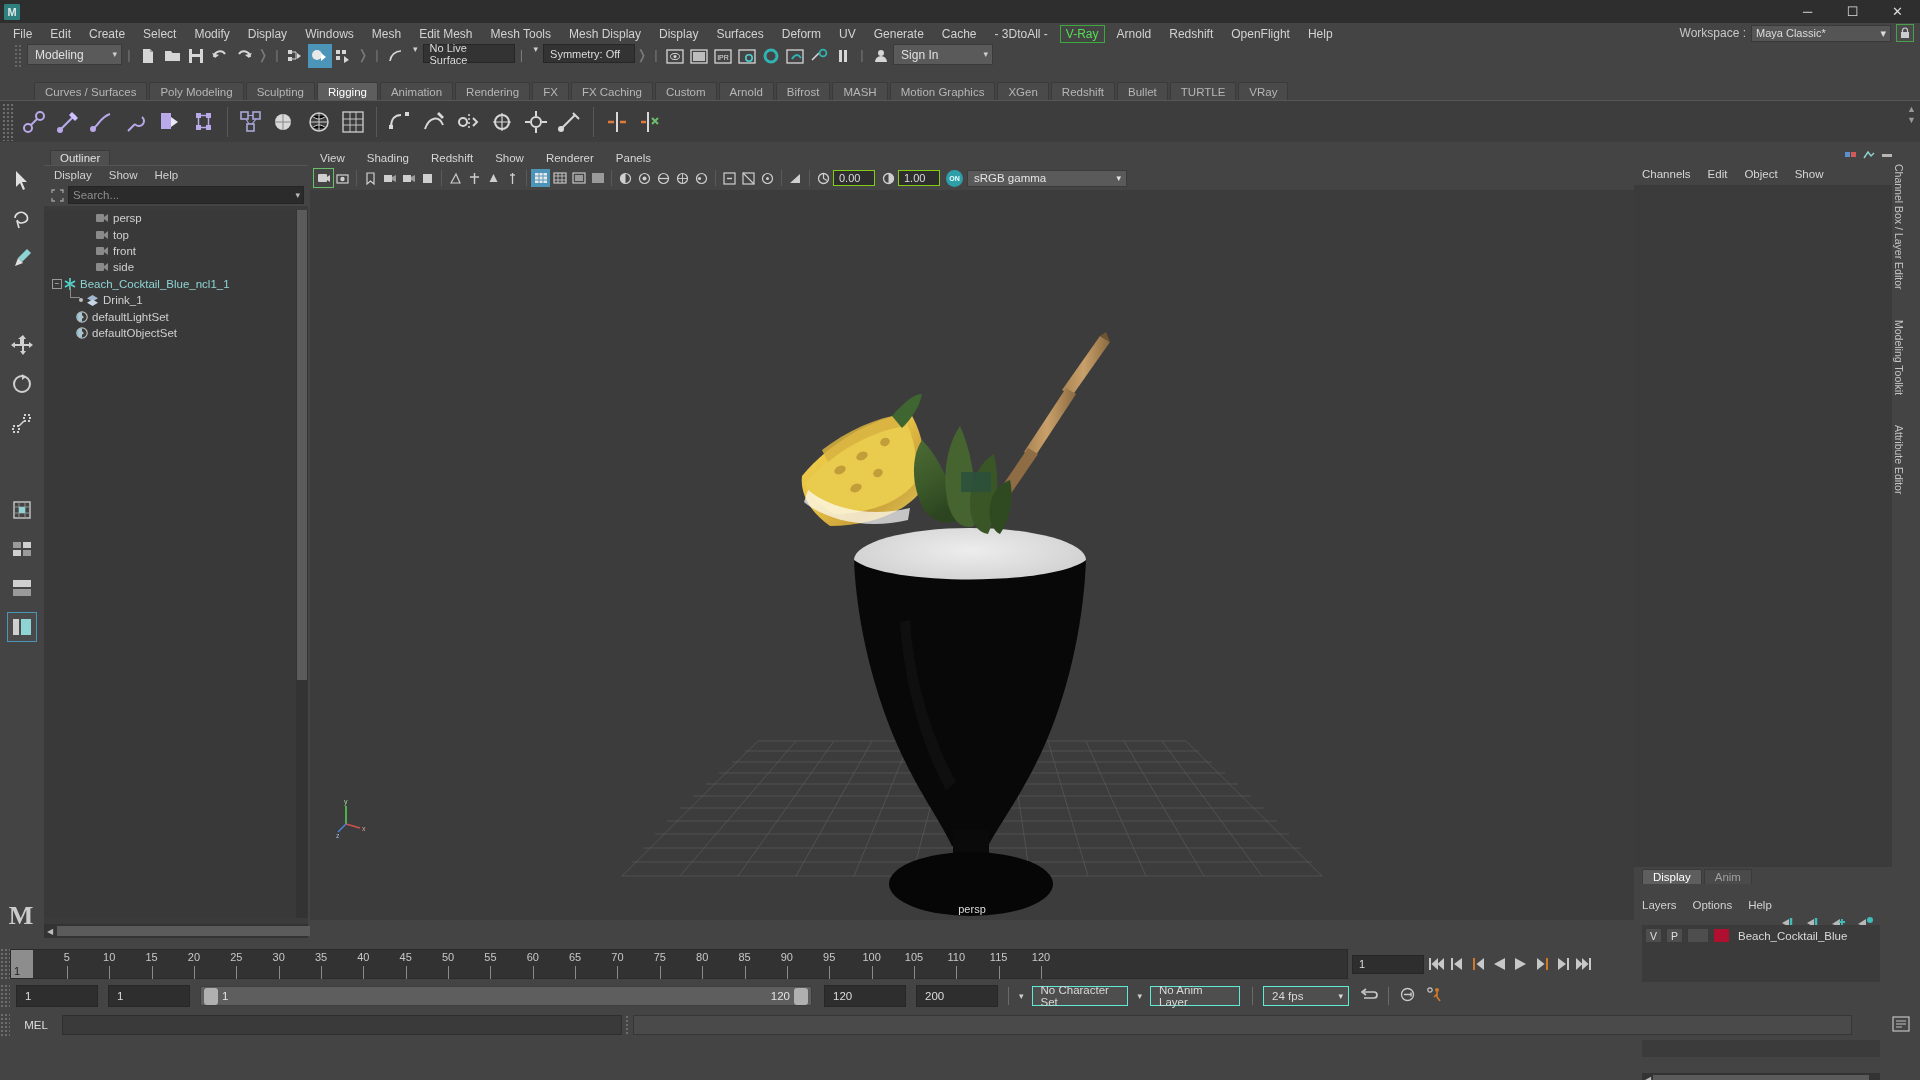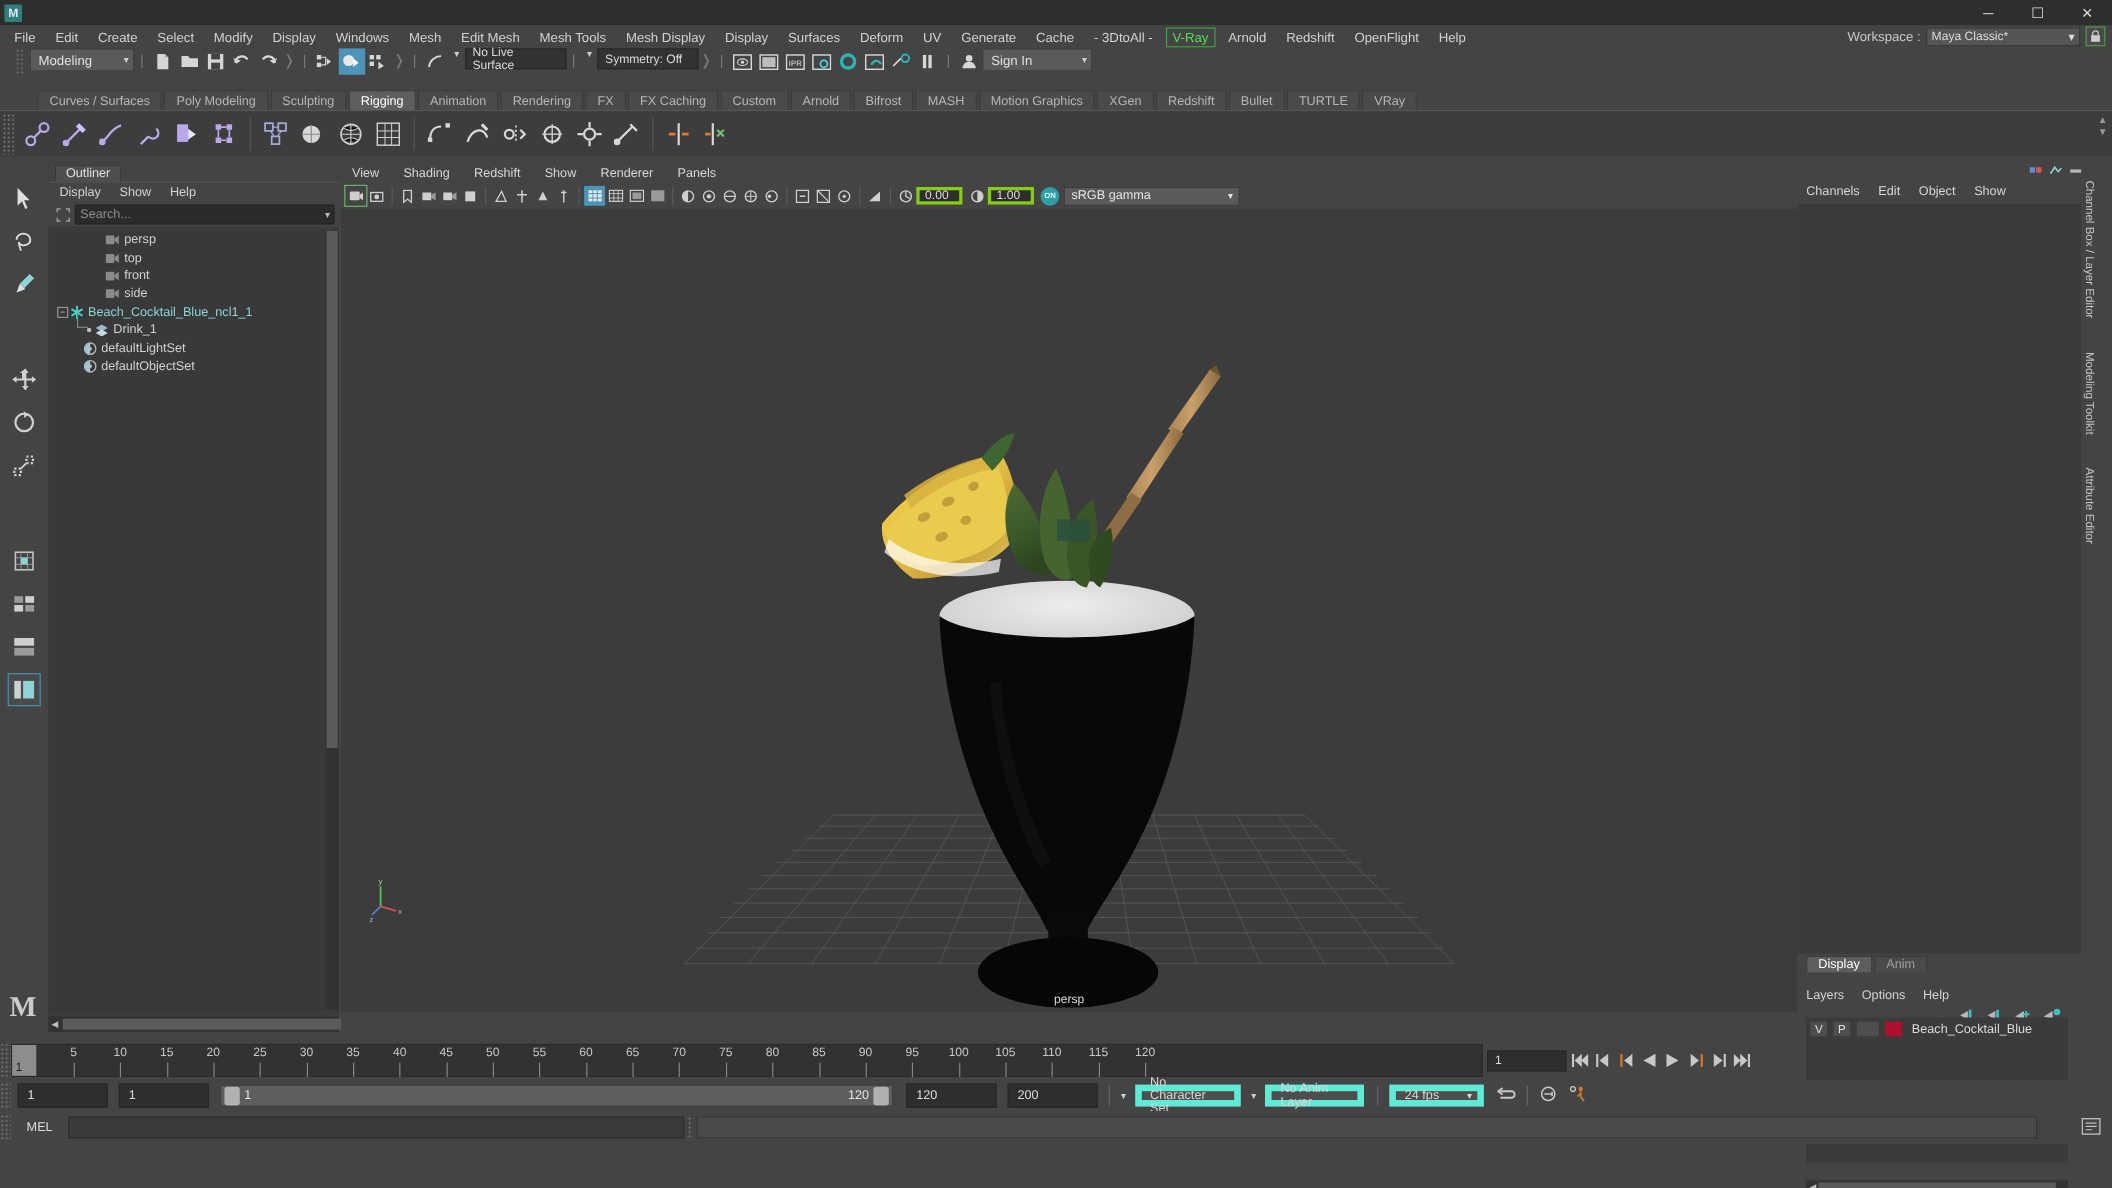--- a/index.html
+++ b/index.html
@@ -156,21 +156,21 @@
                    background: #444444; }
   .vp-menu { height: 20px; display: flex; align-items: center; padding-left: 10px; gap: 22px; }
   .vp-menu span { font-size: 11.5px; color: #d6d6d6; }
   .vp-toolbar { height: 20px; display: flex; align-items: center; padding-left: 4px;
                 background: #444444; }
   .vp-ico { width: 19px; height: 18px; display: flex; align-items: center; justify-content: center;
             color: #cfcfcf; }
   .vp-ico.sel { outline: 1px solid #6ac06a; }
   .vp-ico.on { background: #4c94b8; }
   .vp-sep { width: 1px; height: 16px; background: #5a5a5a; margin: 0 4px; }
-  .vp-field { width: 42px; height: 16px; background: #2e2e2e; border: 3px solid #84cc16;
+  .vp-field { width: 42px; height: 16px; background: #2e2e2e; border: 1px solid #84cc16;
               color: #dcdcdc; font-size: 11px; display: flex; align-items: center; padding-left: 5px; }
   .vp-combo { width: 160px; height: 17px; background: #5a5a5a; border: 1px solid #3b3b3b;
               font-size: 11.5px; color: #e4e4e4; display: flex; align-items: center; padding-left: 6px;
               position: relative; margin-left: 4px;}
   .vp-combo .caret { position: absolute; right: 5px; font-size: 9px; }
   .canvas { position: absolute; top: 42px; left: 0; width: 1324px; height: 730px;
             background: #3c3c3c; overflow: hidden; }
   .vp-label { position: absolute; bottom: 5px; left: 0; width: 1324px; text-align: center;
               font-size: 11px; color: #dcdcdc; }
 
@@ -224,21 +224,21 @@
   
   .rangebar { position: absolute; top: 982px; left: 0; width: 1920px; height: 28px; background: #444444;
               display: flex; align-items: center; }
   .rb-grip { width: 10px; height: 24px;
     background-image: radial-gradient(#6d6d6d 1px, transparent 1px); background-size: 4px 4px; }
   .rb-field { height: 22px; background: #2e2e2e; border: 1px solid #272727; font-size: 11.5px;
               color: #dcdcdc; display: flex; align-items: center; padding-left: 8px; }
   .rb-range { position: relative; height: 20px; background: #5e5e5e; border: 1px solid #3e3e3e;
               border-radius: 2px; display: flex; align-items: center; }
   .rb-handle { width: 14px; height: 17px; background: #b0b0b0; border-radius: 3px; }
-  .rb-combo { height: 20px; background: #4e4e4e; border: 6px solid #5eead4; font-size: 11.5px;
+  .rb-combo { height: 20px; background: #4e4e4e; border: 1px solid #5eead4; font-size: 11.5px;
               color: #d8d8d8; display: flex; align-items: center; padding: 0 8px; }
 
   
   .cmdline { position: absolute; top: 1010px; left: 0; width: 1920px; height: 30px; background: #444444;
              display: flex; align-items: center; }
   .mel-label { width: 52px; text-align: center; font-size: 11.5px; color: #dcdcdc; }
   .mel-input { height: 20px; background: #3a3a3a; border: 1px solid #2e2e2e; }
   .mel-out { height: 20px; background: #4a4a4a; border: 1px solid #363636; }
 
   

